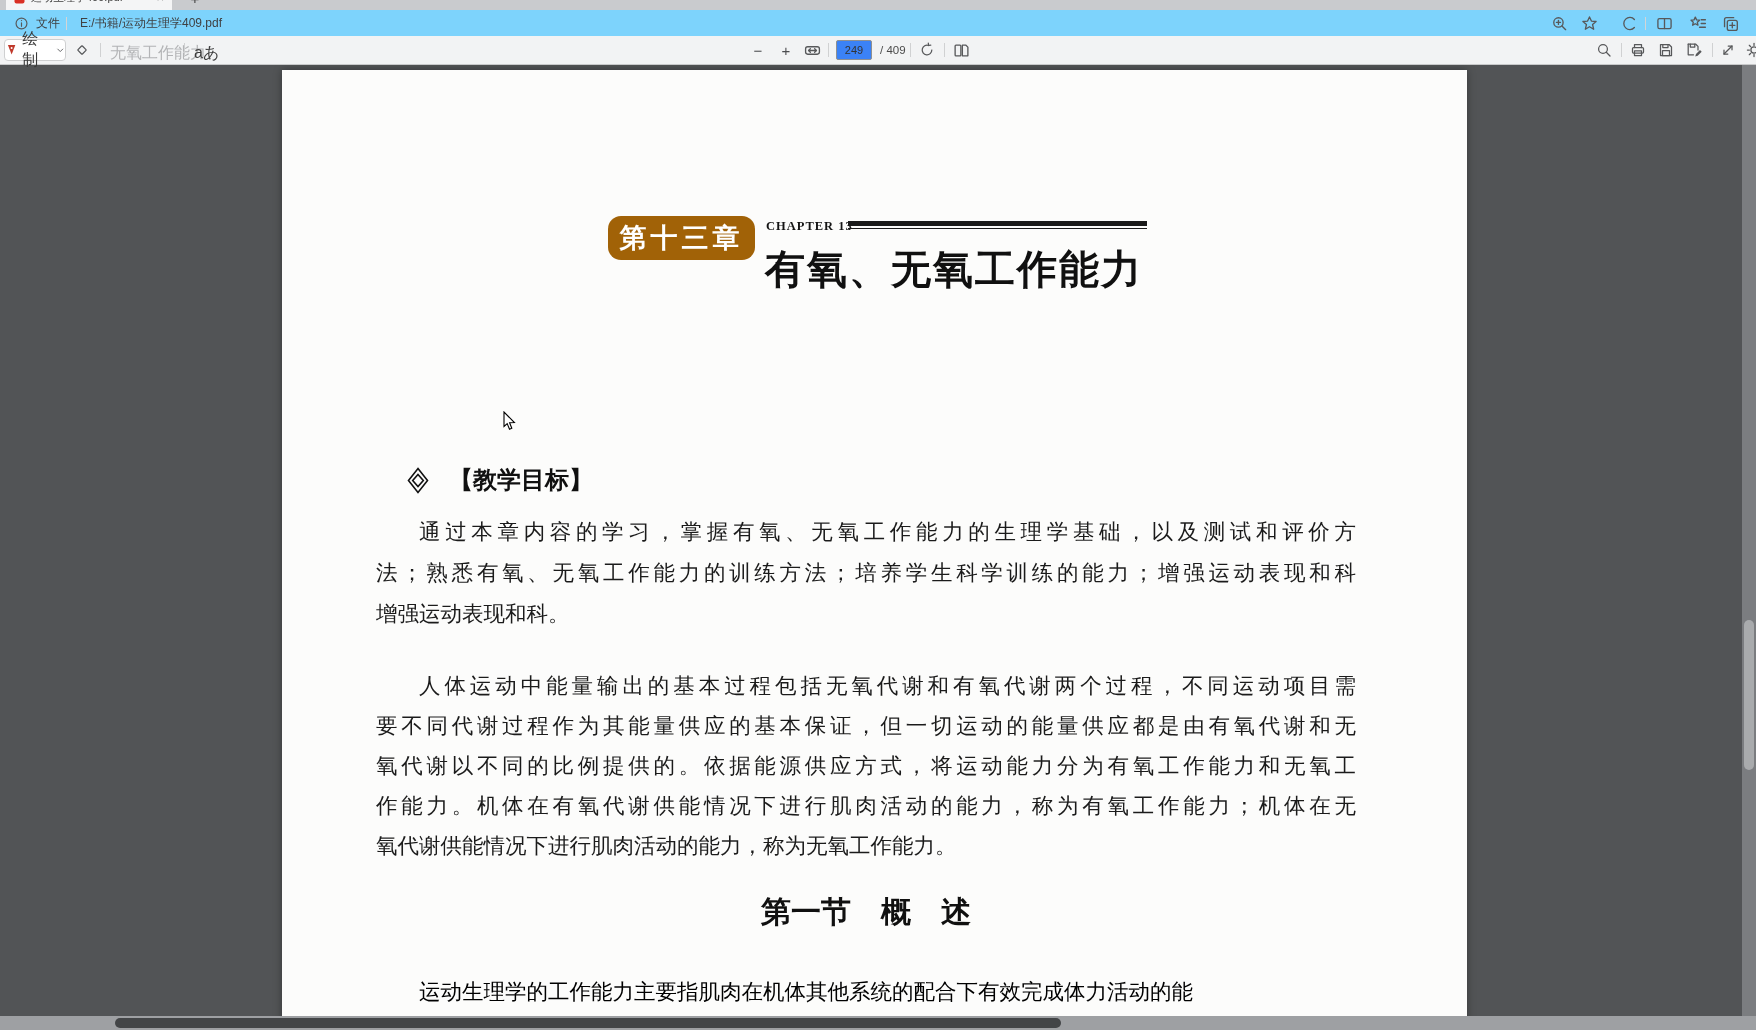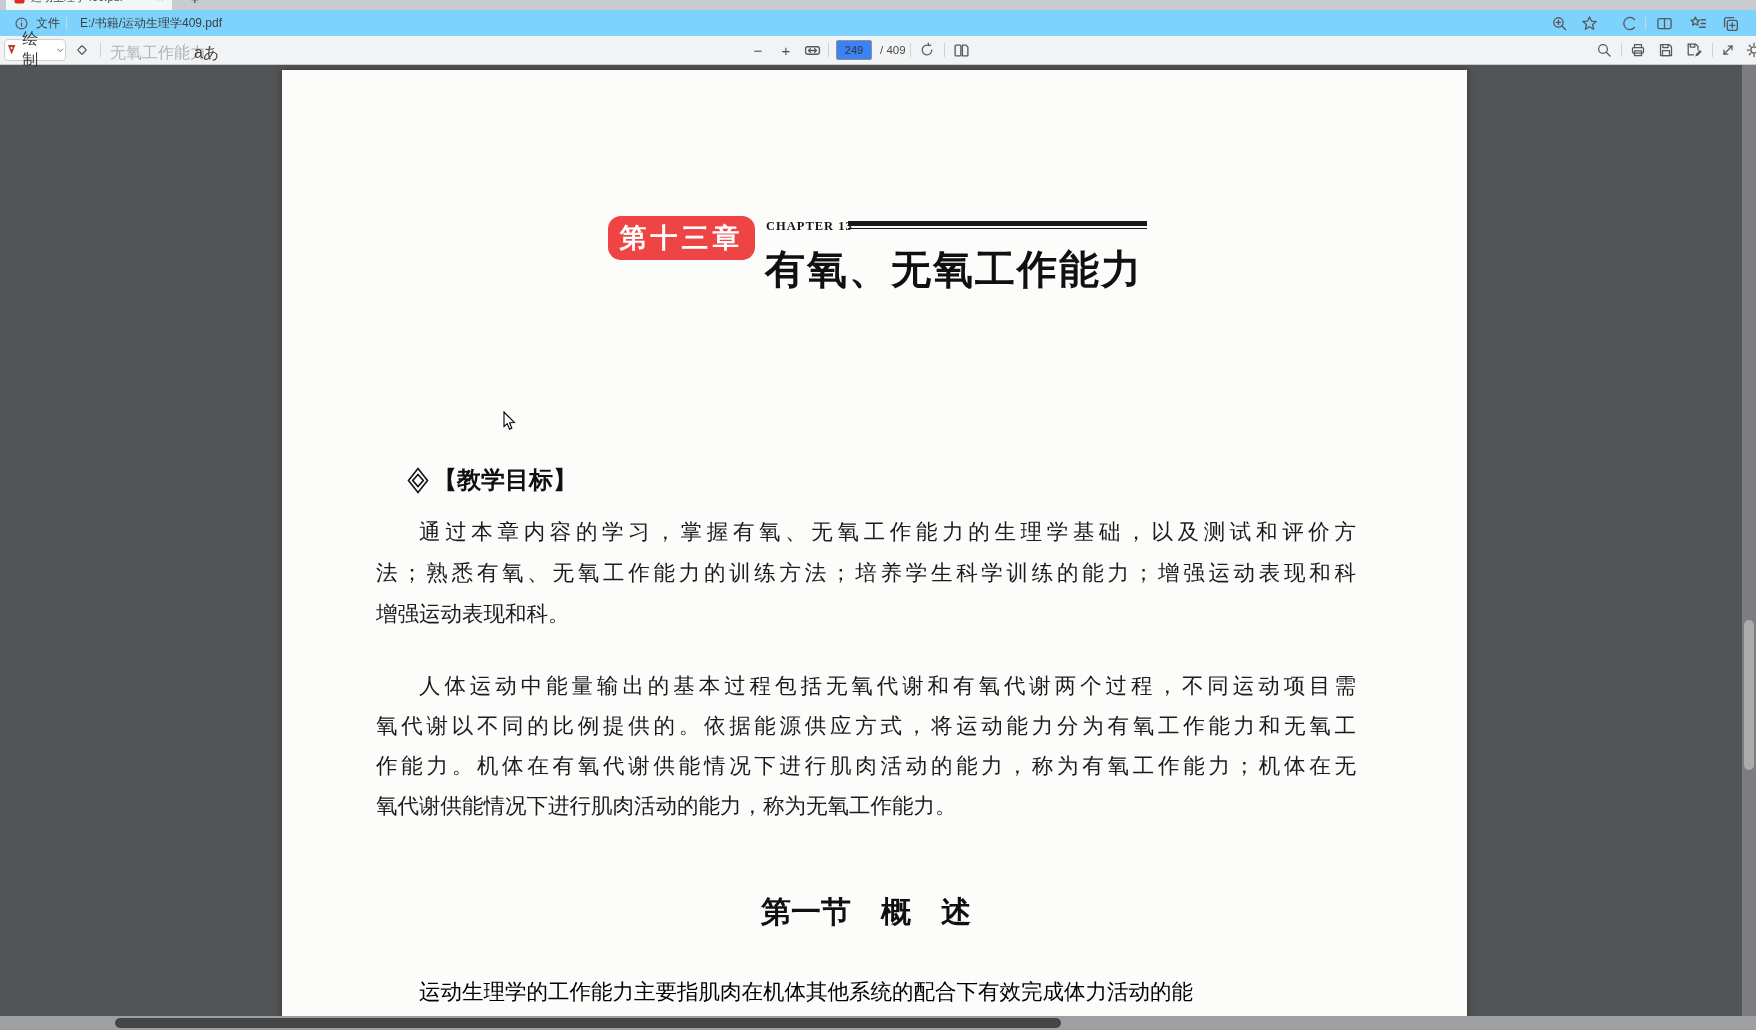--- a/index.html
+++ b/index.html
@@ -37,30 +37,30 @@
               border-radius:2px;background:#3b82f6;font-size:11px;text-align:center;color:#333;
               font-family:"Liberation Sans",sans-serif;padding:0}
   .page-total{position:absolute;left:880px;top:8px;font-size:11.5px;color:#4a4a4a}
 
   
   .docarea{position:absolute;top:64px;left:0;width:1756px;height:966px;background:#525456;overflow:hidden}
   .pdfpage{position:absolute;left:282px;top:6px;width:1185px;height:960px;background:#fcfcfb;
            box-shadow:0 0 8px rgba(0,0,0,.35)}
 
   
-  .badge{position:absolute;left:326px;top:146px;width:147px;height:44px;background:#ef4444;border-radius:13px;
+  .badge{position:absolute;left:326px;top:146px;width:147px;height:44px;background:#a16207;border-radius:13px;
          color:#fff;font-weight:bold;font-size:27px;letter-spacing:4px;text-align:center;line-height:45px;
          font-family:"Liberation Sans",sans-serif}
   .chap-cap{position:absolute;left:484px;top:149px;font-family:"Liberation Serif","DejaVu Serif",serif;
             font-weight:bold;font-size:12.5px;color:#141414;letter-spacing:1px}
   .chap-rule{position:absolute;left:566px;top:151px;width:299px;height:8px;
              border-top:5px solid #1a1a1a;border-bottom:1.5px solid #1a1a1a;box-sizing:border-box}
   .chap-title{position:absolute;left:483px;top:172px;font-family:"Liberation Serif","DejaVu Serif",serif;
               font-weight:bold;font-size:40px;color:#101010;letter-spacing:2px;white-space:nowrap}
-  .obj-row{position:absolute;left:125px;top:394px;display:flex;align-items:center;gap:4px}
+  .obj-row{position:absolute;left:125px;top:394px;display:flex;align-items:center;gap:20px}
   .obj-head{font-size:24px;font-weight:bold;color:#101010;font-family:"Liberation Sans",sans-serif}
   .bookcol{position:absolute;left:94px;width:980px;font-family:"Liberation Serif","DejaVu Serif",serif;
            font-size:21.5px;color:#1b1b1b}
   .bl{text-align:justify;text-align-last:justify;line-height:41px;white-space:nowrap_off}
   .bl.endline{text-align-last:left}
   .bl.indent{padding-left:43px;box-sizing:border-box}
   .p2 .bl{line-height:40px}
   .sec-head{position:absolute;left:94px;top:822px;width:980px;text-align:center;font-size:30px;
             font-weight:bold;color:#101010;font-family:"Liberation Sans",sans-serif}
   .lastline{position:absolute;left:94px;top:902px;width:980px;padding-left:43px;box-sizing:border-box;
@@ -279,20 +279,21 @@
     </div>
 
     <div class="bookcol" style="top:442px">
       <div class="bl indent">通过本章内容的学习，掌握有氧、无氧工作能力的生理学基础，以及测试和评价方</div>
       <div class="bl">法；熟悉有氧、无氧工作能力的训练方法；培养学生科学训练的能力；增强运动表现和科</div>
       <div class="bl endline">增强运动表现和科。</div>
     </div>
 
     <div class="bookcol p2" style="top:596px">
       <div class="bl indent">人体运动中能量输出的基本过程包括无氧代谢和有氧代谢两个过程，不同运动项目需</div>
+      <div class="bl">要不同代谢过程作为其能量供应的基本保证，但一切运动的能量供应都是由有氧代谢和无</div>
       <div class="bl">氧代谢以不同的比例提供的。依据能源供应方式，将运动能力分为有氧工作能力和无氧工</div>
       <div class="bl">作能力。机体在有氧代谢供能情况下进行肌肉活动的能力，称为有氧工作能力；机体在无</div>
       <div class="bl endline">氧代谢供能情况下进行肌肉活动的能力，称为无氧工作能力。</div>
     </div>
 
     <div class="sec-head">第一节　概　述</div>
     <div class="lastline">运动生理学的工作能力主要指肌肉在机体其他系统的配合下有效完成体力活动的能</div>
   </div>
 
   <svg class="cursor" width="13" height="20" viewBox="0 0 13 20">

